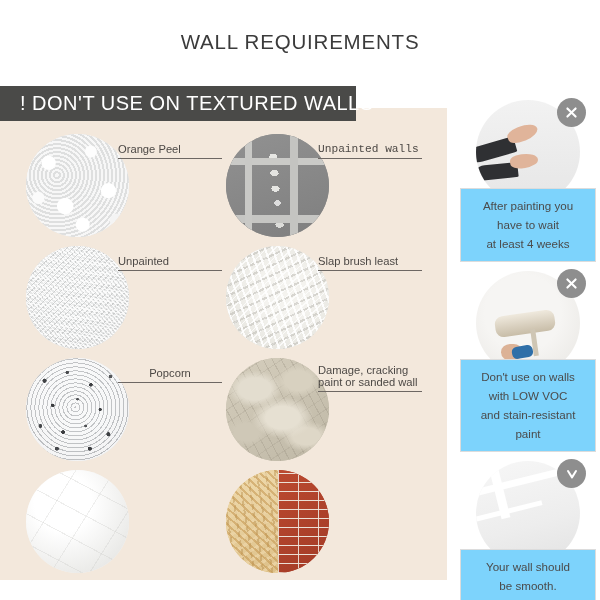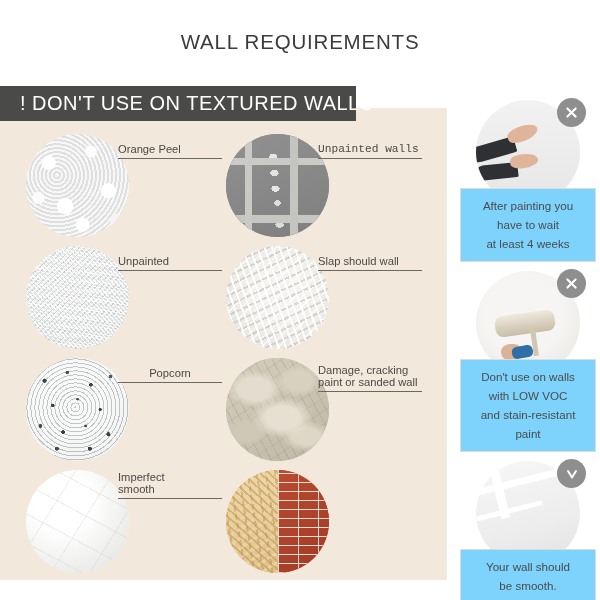--- a/index.html
+++ b/index.html
@@ -375,21 +375,21 @@
         <div class="swatch-label">Unpainted</div>
         <div class="swatch-underline"></div>
       </div>
     </div>
 
     <div class="swatch-cell" style="left:214px; top:126px;">
       <div class="swatch-circle">
         <div class="tex-slapbrush"></div>
       </div>
       <div class="swatch-label-wrap">
-        <div class="swatch-label">Slap should wall</div>
+        <div class="swatch-label">Slap brush least</div>
         <div class="swatch-underline"></div>
       </div>
     </div>
 
     <div class="swatch-cell" style="left:14px; top:238px;text-align:center;">
       <div class="swatch-circle">
         <div class="tex-popcorn"></div>
       </div>
       <div class="swatch-label-wrap">
         <div class="swatch-label">Popcorn</div>
@@ -404,25 +404,20 @@
       <div class="swatch-label-wrap" style="top:19px;">
         <div class="swatch-label">Damage, cracking
 paint or sanded wall</div>
         <div class="swatch-underline"></div>
       </div>
     </div>
 
     <div class="swatch-cell" style="left:14px; top:350px;">
       <div class="swatch-circle">
         <div class="tex-imperfect"></div>
-      </div>
-      <div class="swatch-label-wrap" style="top:14px;">
-        <div class="swatch-label">Imperfect
-smooth</div>
-        <div class="swatch-underline"></div>
       </div>
     </div>
 
     <div class="swatch-cell" style="left:214px; top:350px;">
       <div class="swatch-circle">
         <div class="tex-particle-brick">
           <div class="tex-particle"></div>
           <div class="tex-brick"></div>
         </div>
       </div>

